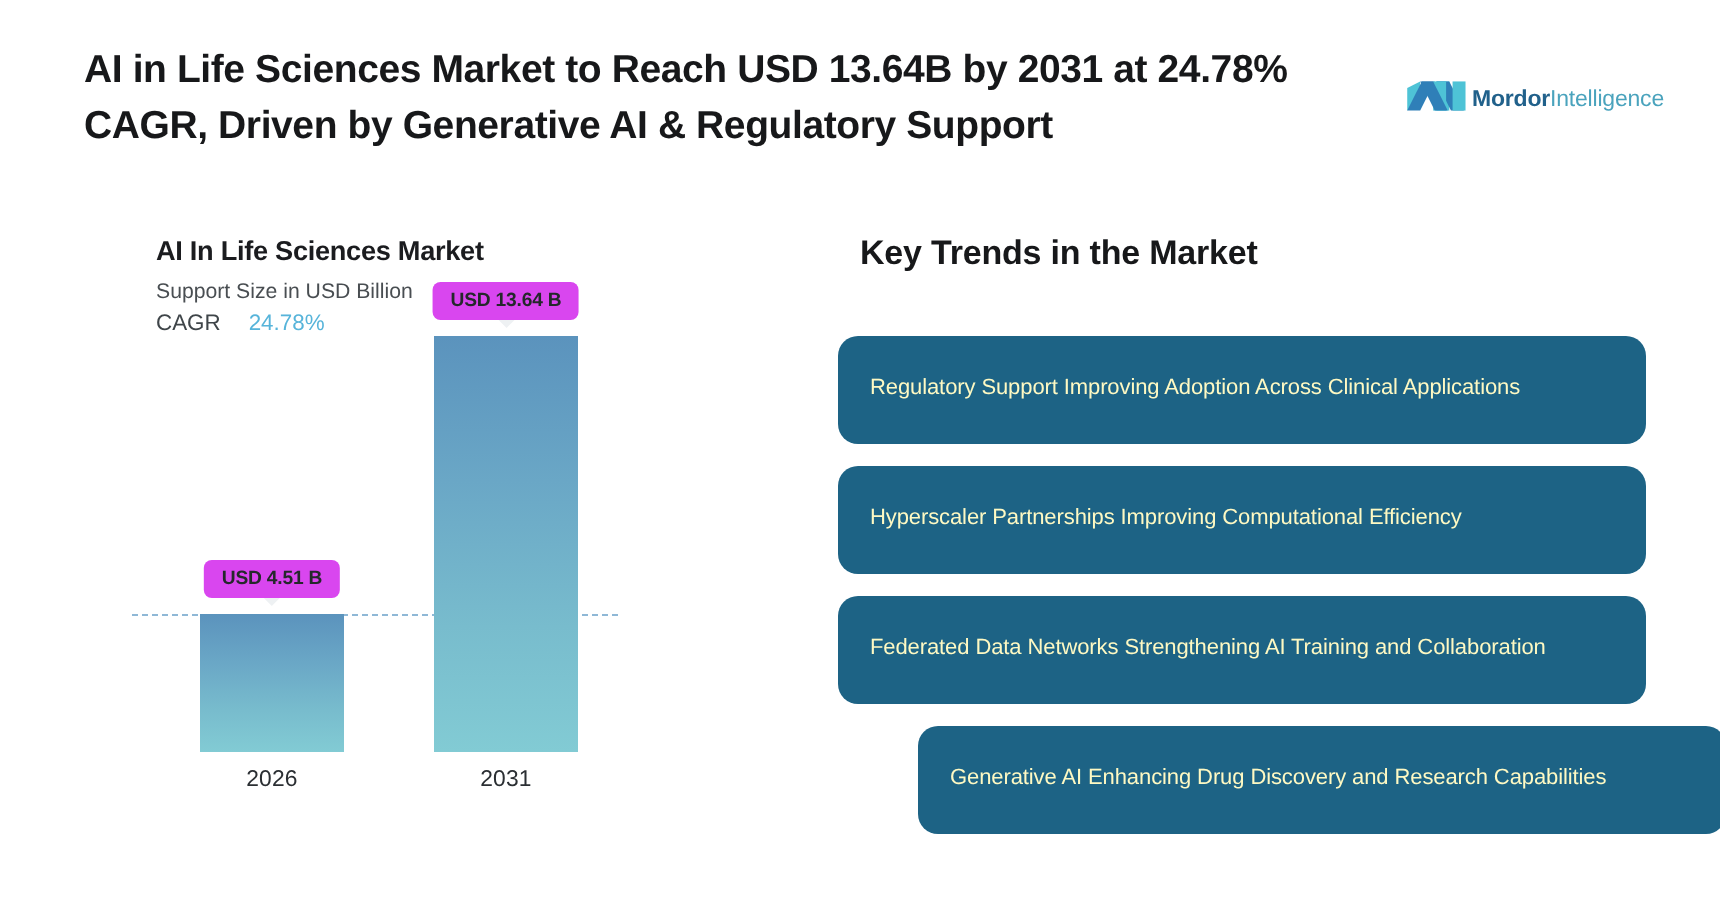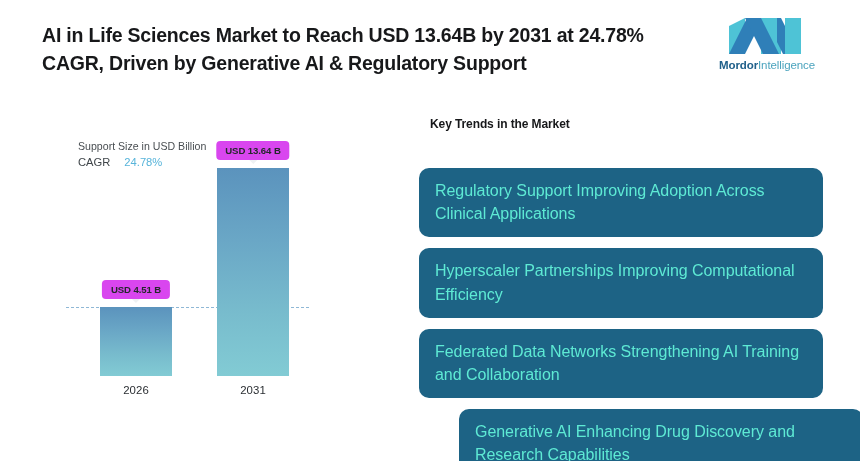--- a/index.html
+++ b/index.html
@@ -40,21 +40,21 @@
   }
 
   
   #brand {
     position: absolute;
     right: 28px;
     top: 16px;
     width: 130px;
     height: 64px;
     display: flex;
-    flex-direction: column;
+    flex-direction: row;
     align-items: center;
     justify-content: flex-start;
   }
   #brand-mark { width: 84px; height: 40px; display: block; }
   #brand-word {
     margin-top: 3px;
     font-size: 11.5px;
     white-space: nowrap;
     letter-spacing: -0.1px;
   }
@@ -187,42 +187,42 @@
     position: absolute;
     left: 400px; top: 92px;
     width: 460px;
     height: 369px;
   }
 
   #trends-heading {
     position: absolute;
     left: 30px;
     top: 25px;
-    font-size: 12px;
+    font-size: 17px;
     font-weight: bold;
     color: #17181a;
     letter-spacing: -0.1px;
   }
 
   #trend-list {
     position: absolute;
     left: 19px;
     top: 76px;
     width: 404px;
   }
 
   .trend-card {
     width: 404px;
     min-height: 54px;
     background: #1d6385;
     border-radius: 10px;
     margin-bottom: 11px;
     padding: 11px 16px 12px 16px;
-    color: #5eead4;
-    font-size: 16px;
+    color: #fef9c3;
+    font-size: 11px;
     line-height: 1.45;
     letter-spacing: -0.05px;
     display: flex;
     align-items: center;
   }
   .trend-card:last-child { margin-bottom: 0; margin-left: 40px; }
 </style>
 </head>
 <body>
 
@@ -243,20 +243,21 @@
         <polygon points="20,2 36,2 54,38 38,38" fill="#2f7fb8"></polygon>
       </svg>
       <div id="brand-word">
         <span class="brand-bold">Mordor</span><span class="brand-light">Intelligence</span>
       </div>
     </div>
   </div>
 
   <div id="chart-panel">
 
+    <div id="chart-title">AI In Life Sciences Market</div>
 
     <div id="chart-subtitle">Support Size in USD Billion</div>
 
     <div id="chart-cagr">
       <span>CAGR</span><span class="cagr-value">24.78%</span>
     </div>
 
     <div id="plot">
 
       <div id="ref-line" style="top: 139px;"></div>

